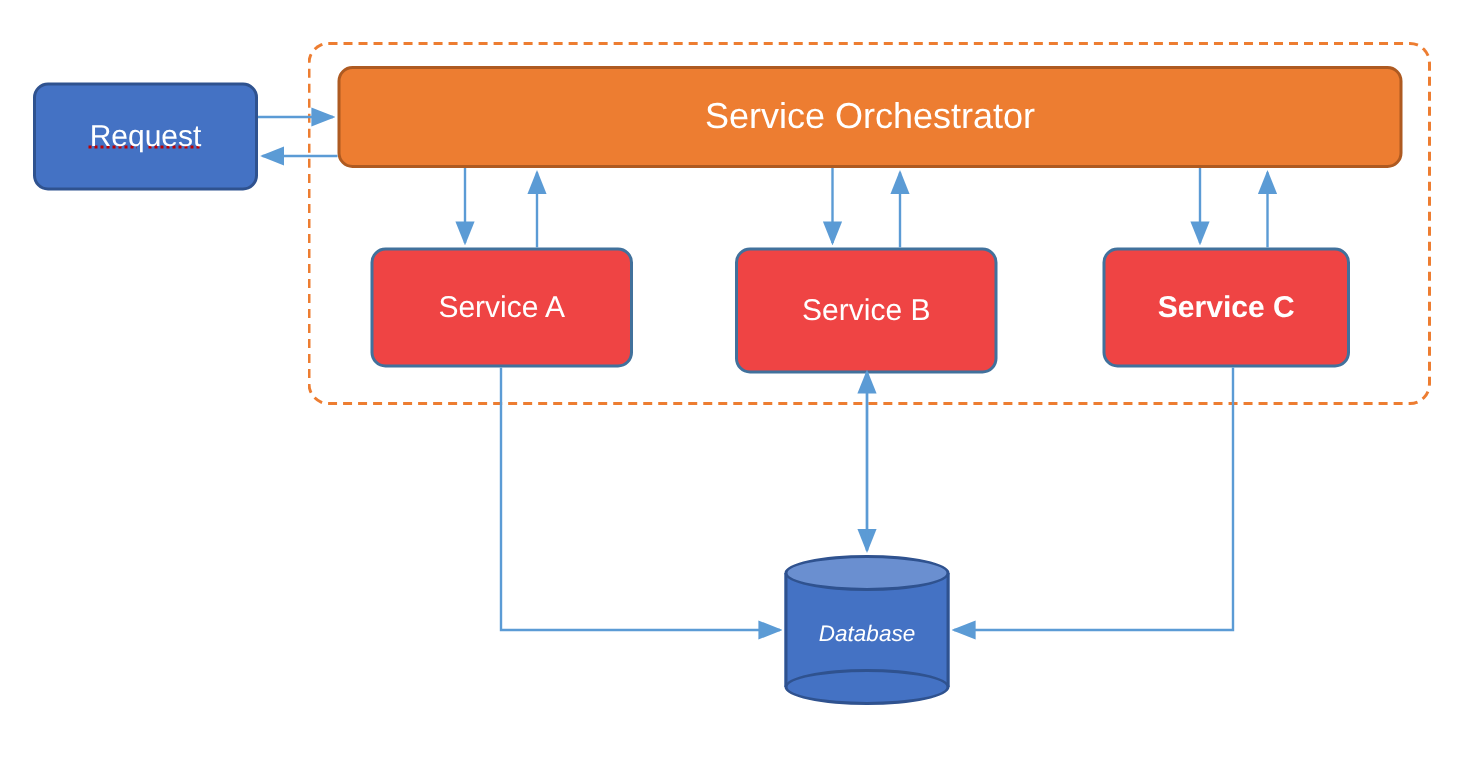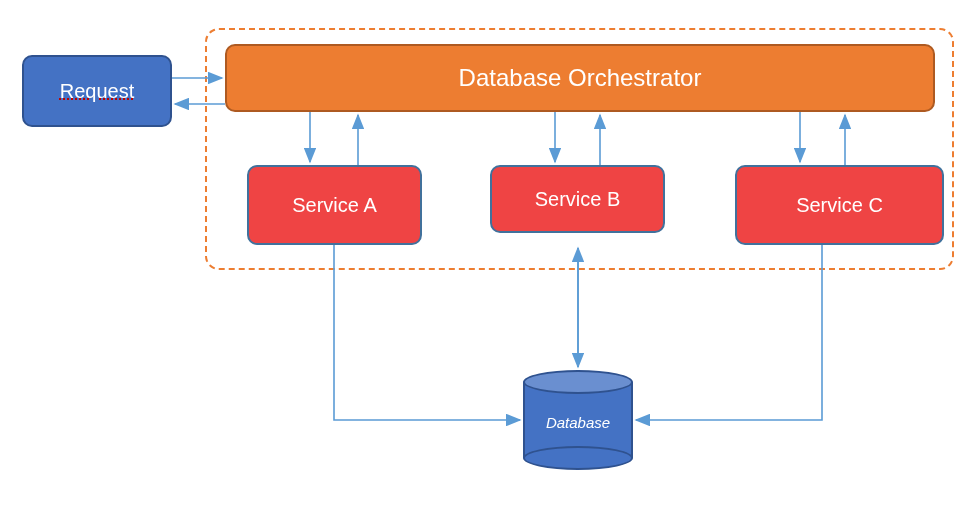--- a/index.html
+++ b/index.html
@@ -108,32 +108,32 @@
 </head>
 <body>
 
 <div class="group-container" style="left:205px; top:28px; width:745px; height:238px;"></div>
 
 <div class="box request-box" style="left:22px; top:55px; width:150px; height:72px;">
   <span>Request</span>
 </div>
 
 <div class="box orch-box" style="left:225px; top:44px; width:710px; height:68px;">
-  <span>Database Orchestrator</span>
+  <span>Service Orchestrator</span>
 </div>
 
 <div class="box service-box" style="left:247px; top:165px; width:175px; height:80px;">
   <span>Service A</span>
 </div>
 
-<div class="box service-box" style="left:490px; top:165px; width:175px; height:68px;">
+<div class="box service-box" style="left:490px; top:165px; width:175px; height:84px;">
   <span>Service B</span>
 </div>
 
-<div class="box service-box" style="left:735px; top:165px; width:209px; height:80px;">
+<div class="box service-box" style="left:735px; top:165px; width:165px; height:80px;font-weight:bold;">
   <span>Service C</span>
 </div>
 
 <div class="cylinder" style="left:523px; top:370px;">
   <div class="cyl-body"></div>
   <div class="cyl-bottom"></div>
   <div class="cyl-top"></div>
   <div class="cyl-label">Database</div>
 </div>
 

